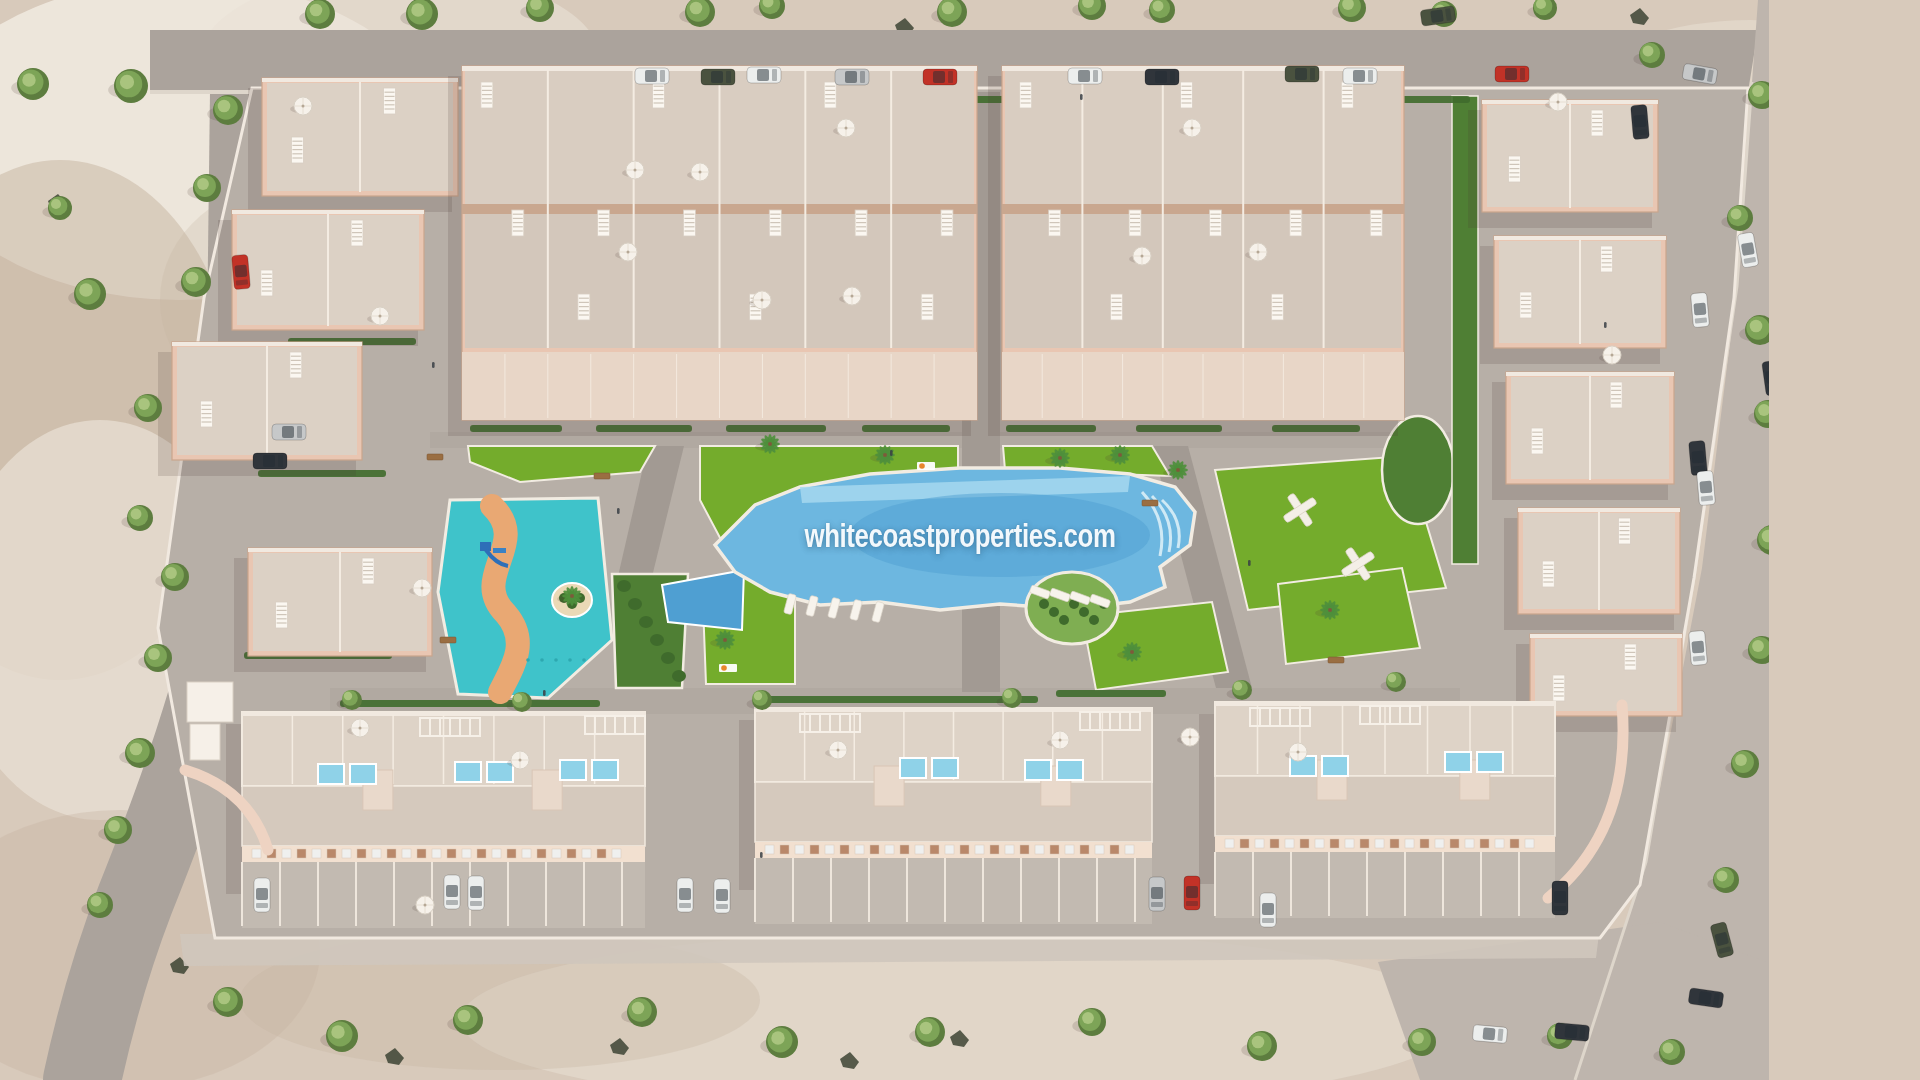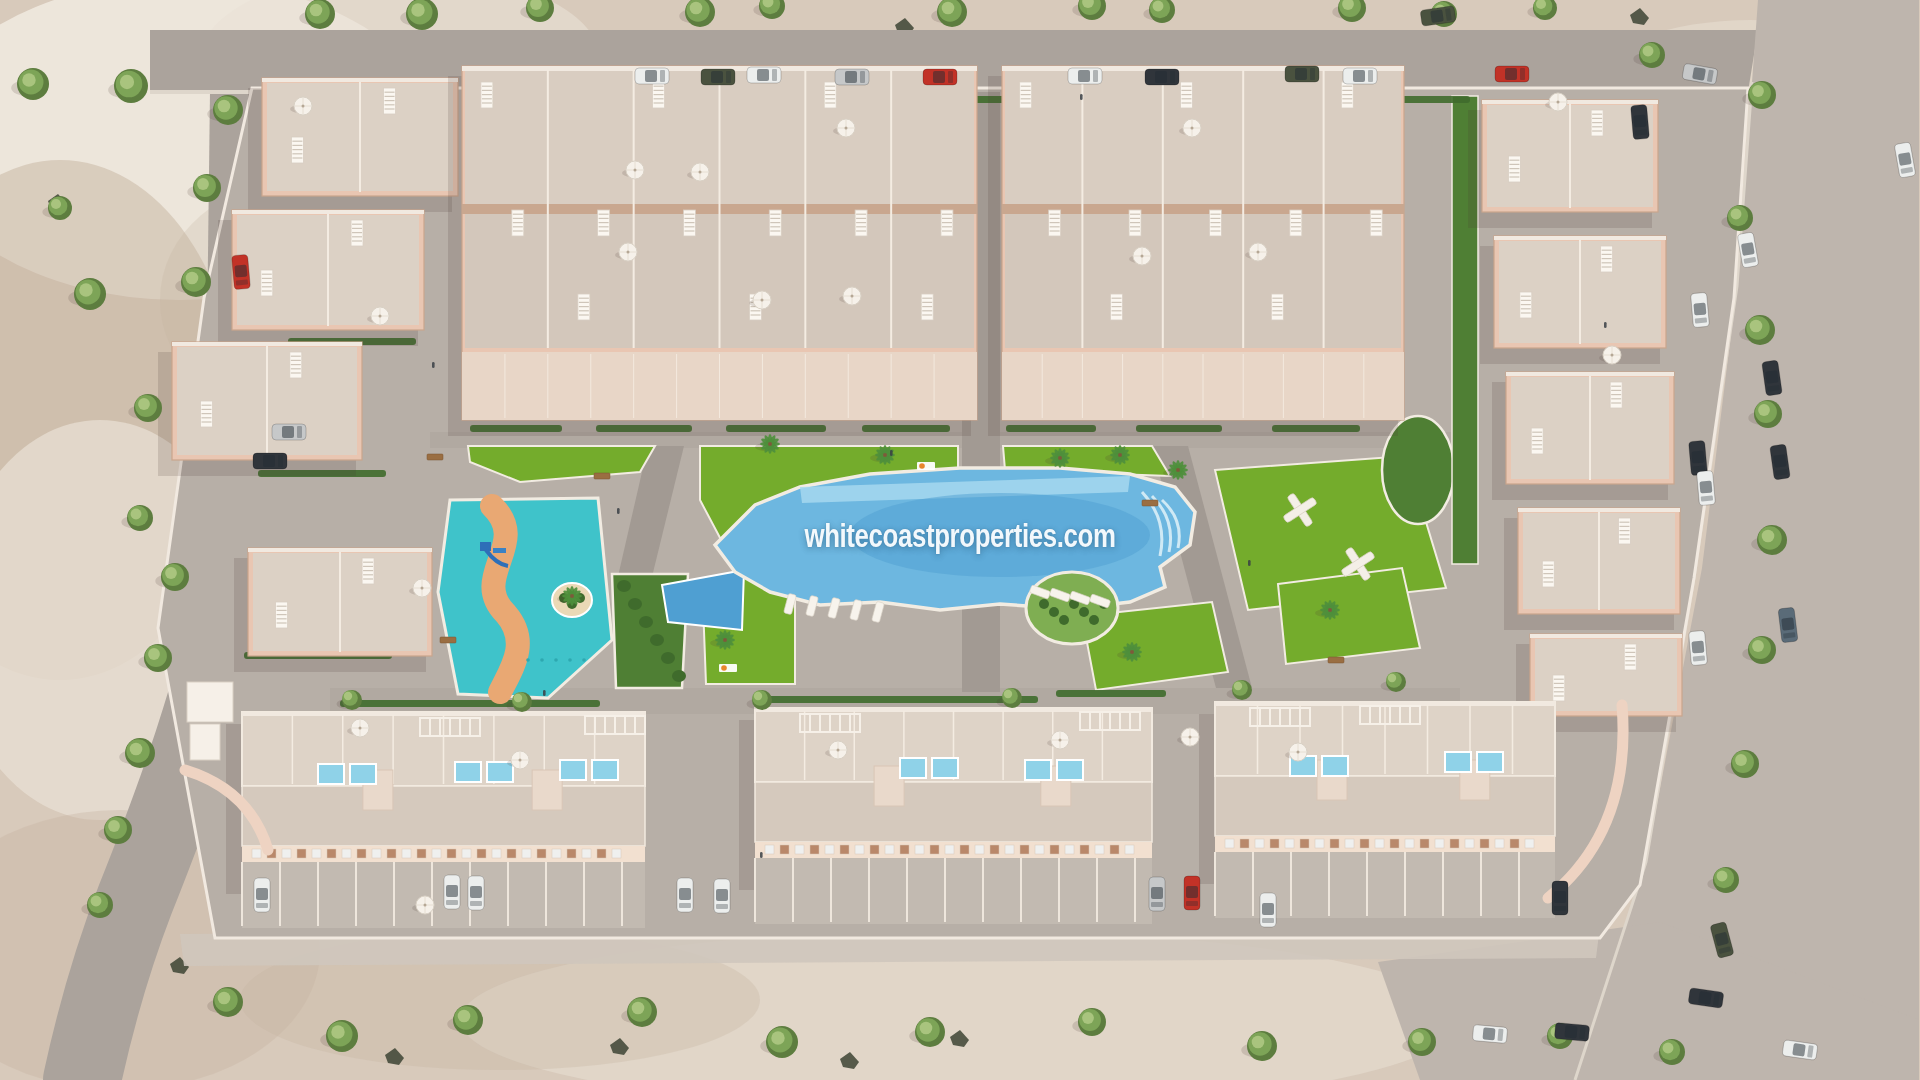--- a/index.html
+++ b/index.html
@@ -1,16 +1,16 @@
 <!DOCTYPE html>
 <html><head>
 <meta charset="utf-8">
 <style>
   html,body{margin:0;padding:0;background:#d8cabb;}
-  .stage{position:relative;width:1919px;height:1080px;overflow:hidden;font-family:"Liberation Sans",sans-serif;}
+  .stage{position:relative;width:1769px;height:1080px;overflow:hidden;font-family:"Liberation Sans",sans-serif;}
   .stage svg{position:absolute;left:0;top:0;width:1920px;height:1080px;display:block;}
   .watermark{
     position:absolute;left:960px;top:516px;
     transform:translateX(-50%) scaleX(0.76);
     transform-origin:center top;
     font-family:"Liberation Sans",sans-serif;
     font-weight:bold;font-size:34px;letter-spacing:-0.5px;
     color:#ffffff;opacity:0.92;white-space:nowrap;
     text-shadow:0 2px 9px rgba(20,60,90,0.45), 0 0 2px rgba(40,80,110,0.3);
     pointer-events:none;

